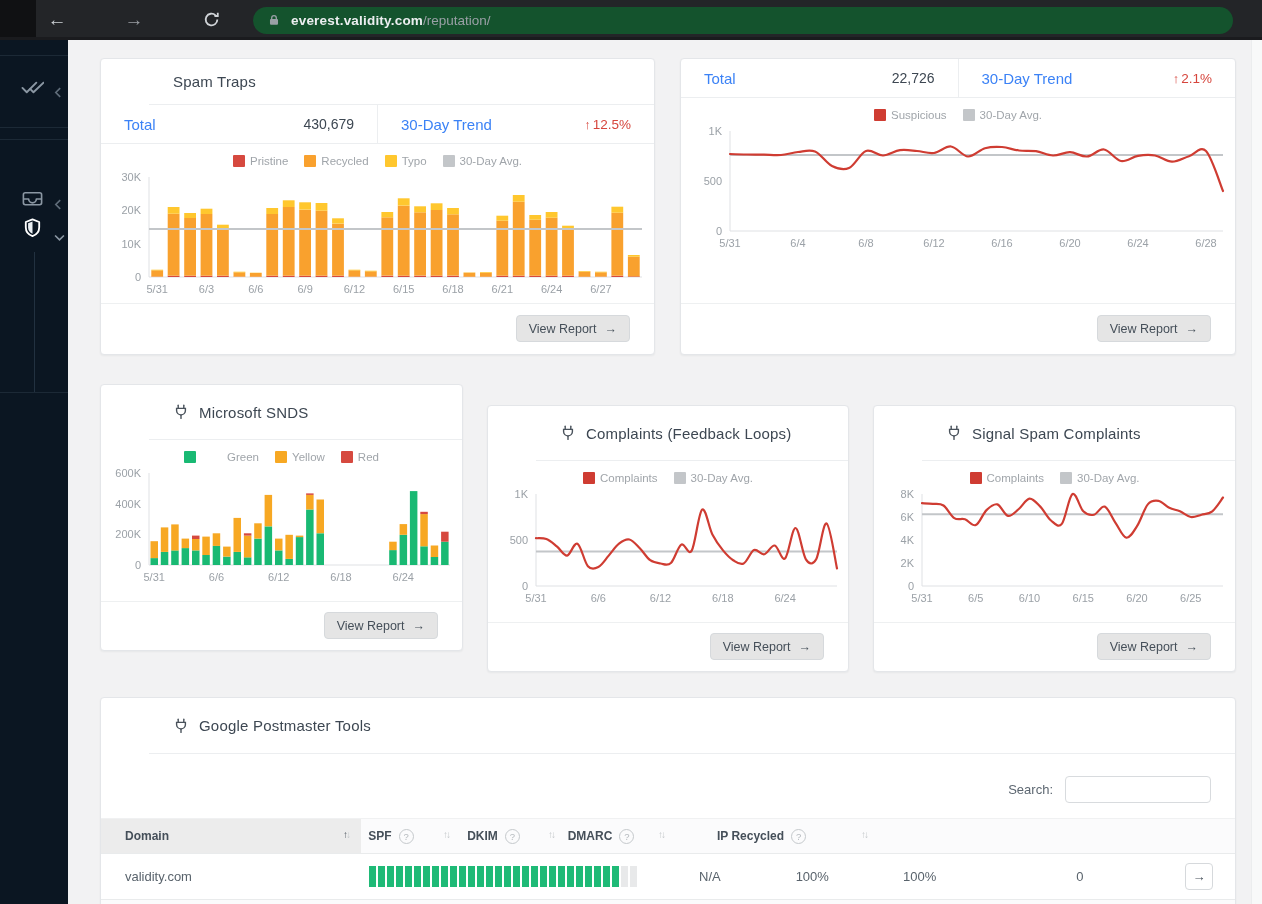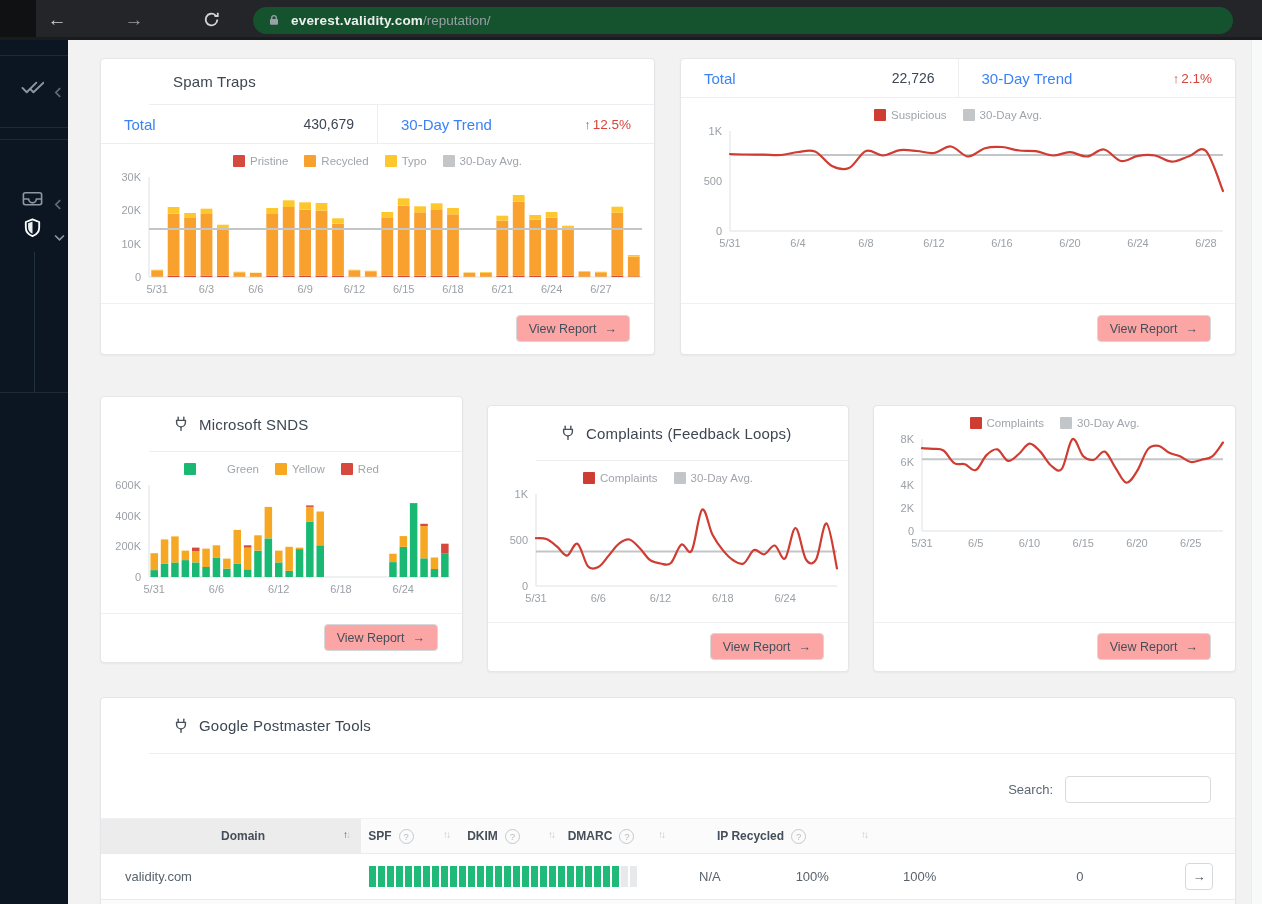--- a/index.html
+++ b/index.html
@@ -49,34 +49,34 @@
   .stat .val { font-size:14px; color:#3d4752; }
   .trend { color:#d6453c; font-size:13.5px; font-weight:500; display:flex; align-items:center; gap:2px;}
   .trend .arr { font-size:13px; font-weight:bold; }
 
   .chart { display:flex; flex-direction:column; align-items:center; }
   .legend { display:flex; justify-content:center; gap:16px; margin:9px 0 2px; height:16px; }
   .lg { display:flex; align-items:center; font-size:11.5px; color:#a0a5aa; gap:5px; }
   .lg i { width:12px; height:12px; border-radius:1px; display:inline-block; }
 
   .card-footer { position:absolute; left:0; right:0; bottom:0; border-top:1px solid #eef0f1; }
-  .btn-report { position:absolute; right:24px; top:11px; height:27px; padding:0 12px; background:#fca5a5;
+  .btn-report { position:absolute; right:24px; top:11px; height:27px; padding:0 12px; background:#e5e5e5;
     border:1px solid #d6d9dc; border-radius:4px; font-size:12.5px; color:#454f59;
     display:flex; align-items:center; gap:8px; cursor:pointer; font-family:inherit; }
   .f-big { height:51px; } .f-small { height:49px; } .f-small .btn-report { top:10px; }
 
   
   .search-row { position:relative; height:64px; }
   .search-row .s-lbl { position:absolute; right:182px; top:28px; font-size:13px; color:#5d6771; }
   .search-input { position:absolute; right:24px; top:22px; width:146px; height:27px;
     border:1px solid #d8dbde; border-radius:4px; background:#fff; font-family:inherit; padding:0 8px; font-size:13px;}
   .tbl-head { display:flex; height:36px; background:#fbfbfc; border-bottom:1px solid #e9ebec;
     border-top:1px solid #f0f1f2; align-items:stretch; }
   .th { display:flex; align-items:center; font-size:12px; font-weight:bold; color:#454f59; position:relative; }
-  .th-domain { width:260px; background:#ececec; padding-left:24px;justify-content:center; }
+  .th-domain { width:260px; background:#ececec; padding-left:24px; }
   .th-rep { width:300px; padding-left:14px; }
   .th-spf { width:100px; } .th-dkim { width:105px; } .th-dmarc { width:110px; }
   .th-ip { width:211px; } .th-action { width:50px; }
   .th.center { justify-content:center; padding-right:40px; }
   .sort { position:absolute; right:12px; top:10px; font-size:10px; letter-spacing:-2px; color:#c3c7ca; cursor:pointer;}
   .sort .on { color:#49525b; }
   .help { width:15px; height:15px; border:1px solid #c5c9cc; border-radius:50%; color:#b4b9bd;
     font-size:9.5px; line-height:13px; text-align:center; margin-left:7px; font-weight:normal; cursor:pointer;}
   .tbl-row { display:flex; height:46px; align-items:center; border-bottom:1px solid #e9ebec; background:#fff;}
   .td { font-size:13px; color:#59636c; }
@@ -363,21 +363,21 @@
         </svg>
       </div>
     <div class="card-footer f-big">
       <button class="btn-report">
         <span>View Report</span>
           <span>→</span>
       </button>
     </div>
   </section>
 
-  <section class="card" style="left:32px;top:356px;width:363px;height:267px">
+  <section class="card" style="left:32px;top:344px;width:363px;height:267px">
     <div class="card-header tall">
       <span class="plug">
         <svg width="16" height="16" viewBox="0 0 16 16" fill="none" stroke="currentColor" stroke-width="1.4" stroke-linecap="round">
           <path d="M5.2 1.2 v3.2"></path>
             <path d="M10.8 1.2 v3.2"></path>
             <path d="M3.6 4.4 h8.8 v2.1 a4.4 4.4 0 0 1 -8.8 0 z"></path>
             <path d="M8 11.2 v3.2"></path>
         </svg>
       </span>
       <h2 class="card-title">Microsoft SNDS</h2>
@@ -508,20 +508,31 @@
       </div>
     <div class="card-footer f-small">
       <button class="btn-report">
         <span>View Report</span>
           <span>→</span>
       </button>
     </div>
   </section>
 
   <section class="card" style="left:805px;top:365px;width:363px;height:267px">
+    <div class="card-header tall">
+      <span class="plug">
+        <svg width="16" height="16" viewBox="0 0 16 16" fill="none" stroke="currentColor" stroke-width="1.4" stroke-linecap="round">
+          <path d="M5.2 1.2 v3.2"></path>
+            <path d="M10.8 1.2 v3.2"></path>
+            <path d="M3.6 4.4 h8.8 v2.1 a4.4 4.4 0 0 1 -8.8 0 z"></path>
+            <path d="M8 11.2 v3.2"></path>
+        </svg>
+      </span>
+      <h2 class="card-title">Signal Spam Complaints</h2>
+    </div>
     <div class="chart">
         <div class="legend">
           <span class="lg">
             <i style="background: rgb(207, 60, 50);"></i>
             <em style="font-style: normal;">Complaints</em>
           </span>
           <span class="lg">
             <i style="background: rgb(195, 198, 201);"></i>
             <em style="font-style: normal;">30-Day Avg.</em>
           </span>

